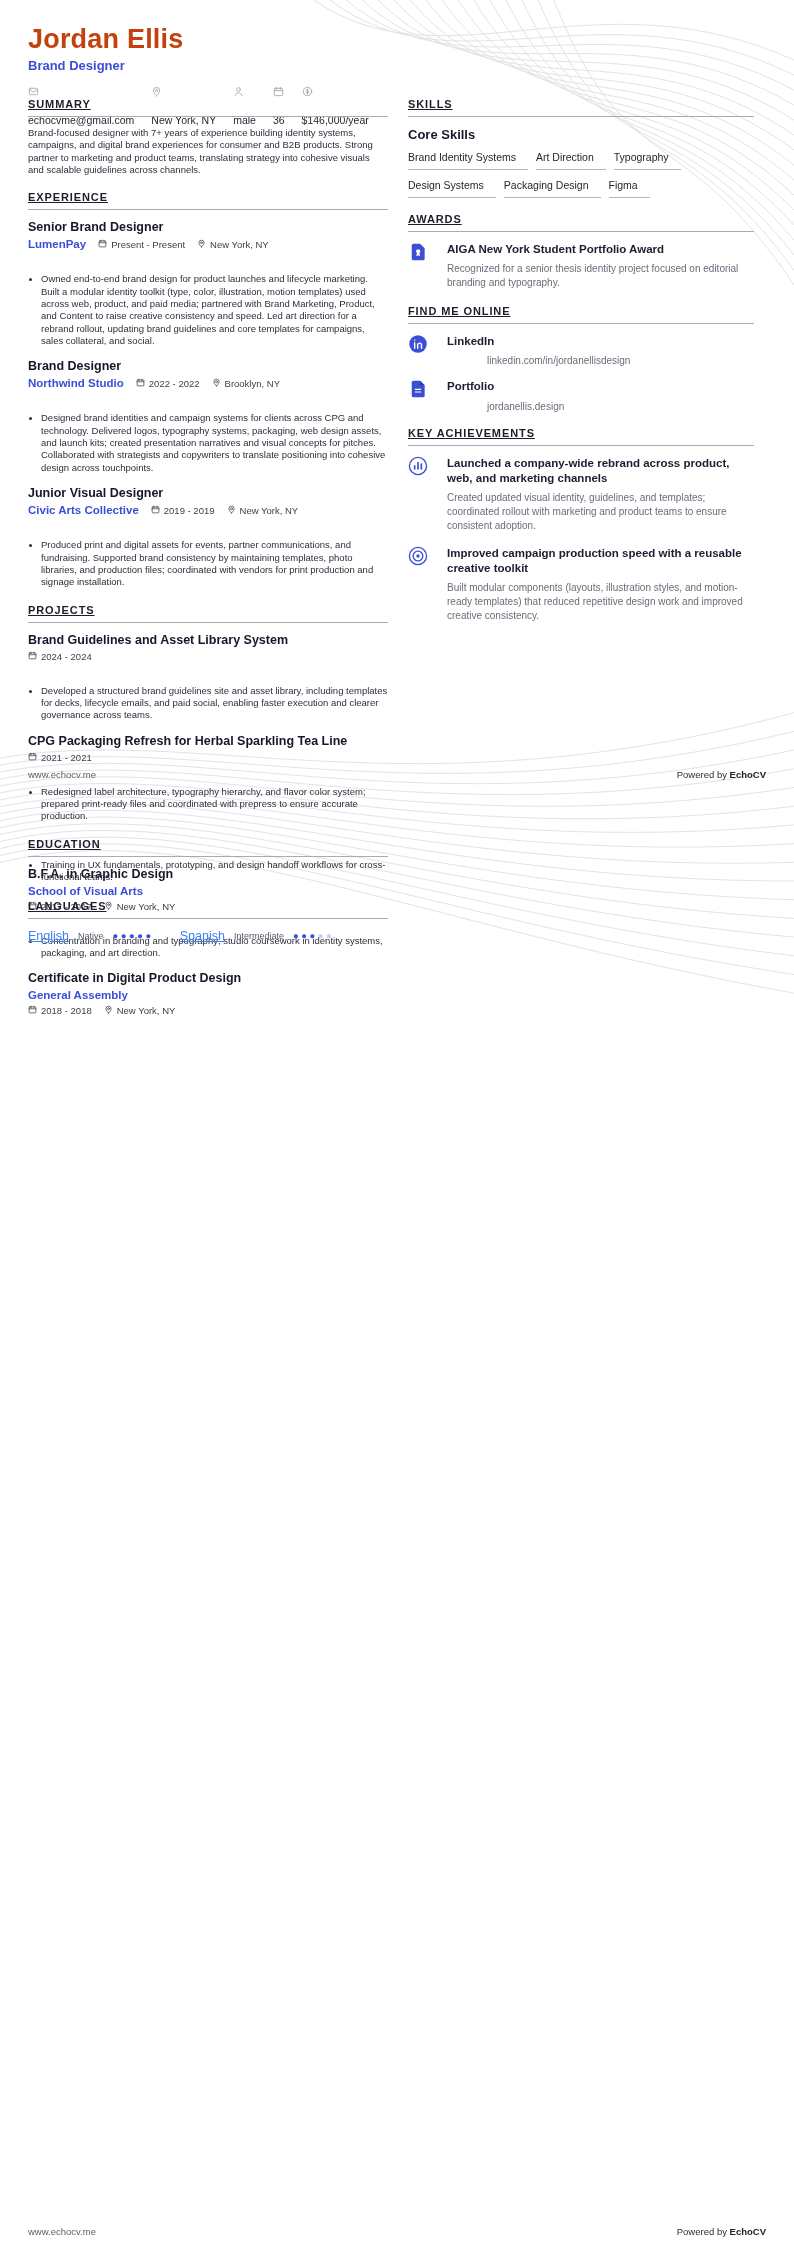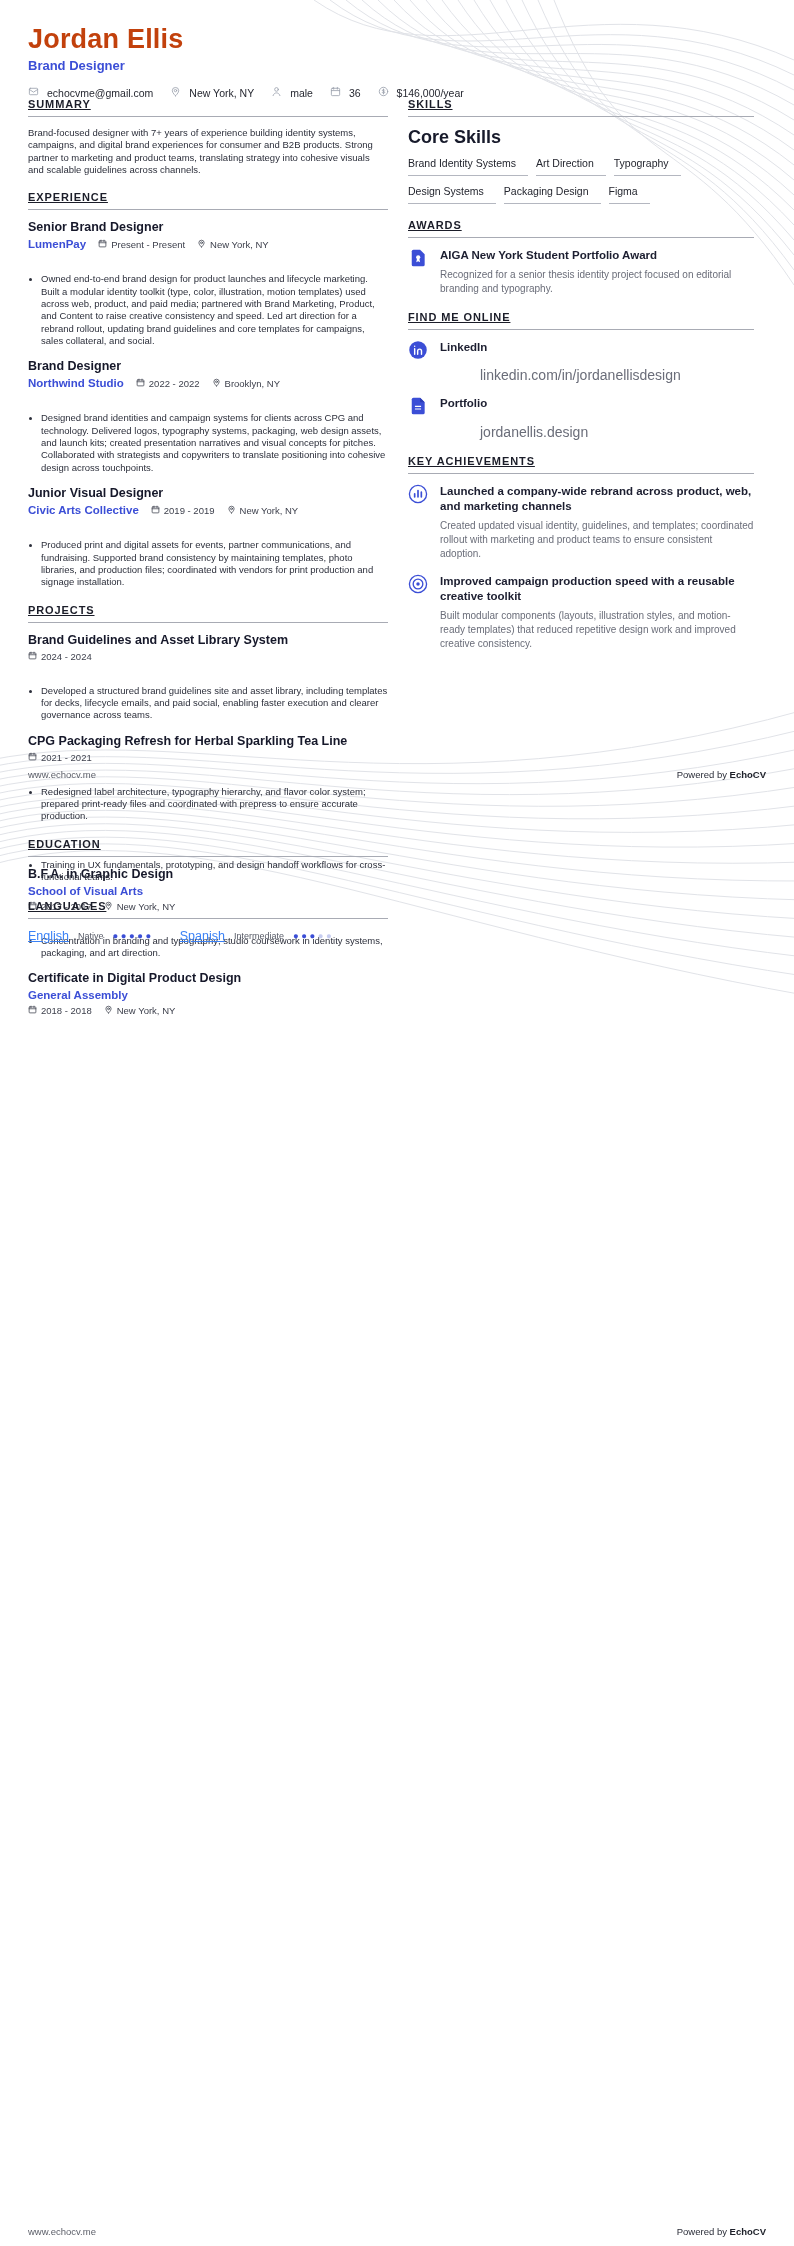--- a/index.html
+++ b/index.html
@@ -10,21 +10,21 @@
   
   .deco { position:absolute; pointer-events:none; }
   .deco-top { top:0; right:0; }
   .deco-mid { left:0; top:690px; }
 
   
   .hdr { position:absolute; left:28px; top:24px; right:28px; }
   .name { font-size:27px; font-weight:700; color:#c2410c; letter-spacing:.2px; }
   .role { font-size:13px; font-weight:600; color:#3b4ed6; margin-top:3px; }
   .contact { display:flex; align-items:center; gap:17px; margin-top:13px; font-size:10.5px; color:#262831; }
-  .ci { display:flex; align-items:flex-end; gap:8px; }
+  .ci { display:flex; align-items:flex-start; gap:15px;flex-direction:column; }
   .ci svg { width:11px; height:11px; stroke:#9aa0ac; fill:none; stroke-width:1.8; stroke-linecap:round; stroke-linejoin:round; }
 
   
   .col { position:absolute; top:98px; }
   .col-left { left:28px; width:360px; }
   .col-right { left:408px; width:346px; }
 
   .sec { margin-bottom:15px; }
   .sec-h { font-size:11px; font-weight:700; letter-spacing:.9px; color:#1b1d29; padding-bottom:6px; border-bottom:1px solid #a8abb4; margin-bottom:10px;text-decoration:underline; }
 
@@ -36,29 +36,29 @@
   .company { font-size:11.5px; font-weight:600; color:#3b4ed6; }
   .meta { display:flex; align-items:center; gap:4px; font-size:9.5px; font-weight:500; color:#3e414d; }
   .meta svg { width:9px; height:9px; stroke:#3e414d; fill:none; stroke-width:2; stroke-linecap:round; stroke-linejoin:round; }
   .meta-row { display:flex; align-items:center; flex-wrap:wrap; gap:12px; margin-top:4px; }
 
   ul.bullets { margin-top:23px; padding-left:13px; list-style:disc; }
   ul.bullets li { font-size:9.5px; line-height:1.3; color:#2c2f3b; }
   ul.bullets li::marker { color:#2c2f3b; font-size:9px; }
 
   
-  .group-title { font-size:18px; font-weight:600; color:#171a2b; margin-top:2px; }
+  .group-title { font-size:13px; font-weight:600; color:#171a2b; margin-top:2px; }
   .tags { display:flex; flex-wrap:wrap; column-gap:8px; }
   .tag { font-size:10.5px; color:#24262f; padding:9px 12px 6px 0; border-bottom:1px solid #b4b7c0; }
-  .r-item { display:flex; gap:12px; margin-bottom:13px; }
+  .r-item { display:flex; gap:19px; margin-bottom:13px; }
   .r-icon { flex:0 0 20px; }
   .r-icon svg { width:20px; height:20px; }
   .r-title { font-size:11.5px; font-weight:600; line-height:1.35; color:#1c1e30; }
   .r-desc { font-size:10px; line-height:1.4; color:#6a6d79; margin-top:4px; }
-  .r-link { font-size:14px; color:#6a6d79; margin-top:12px;padding-left:40px; }
+  .r-link { font-size:10px; color:#6a6d79; margin-top:6px;padding-left:40px; }
 
   
   .footer { position:absolute; left:28px; right:28px; display:flex; justify-content:space-between; align-items:center; font-size:9.5px; }
   .footer-1 { top:769px; }
   .footer-2 { top:2226px; }
   .site { color:#5c5f69; }
   .powered { color:#2a2d38; }
   .powered b { font-weight:700; color:#1d2029; }
 
   

